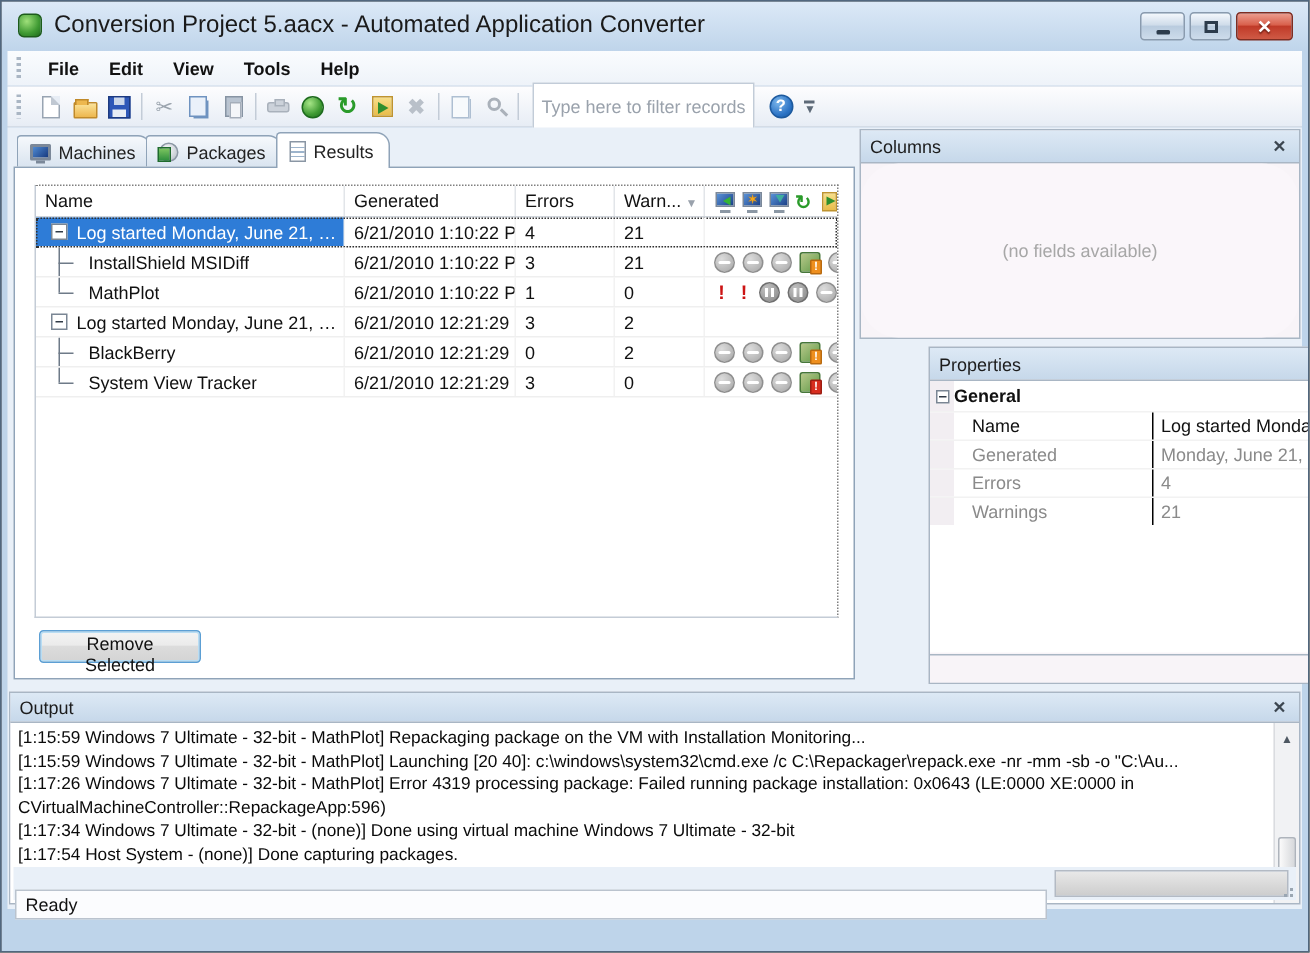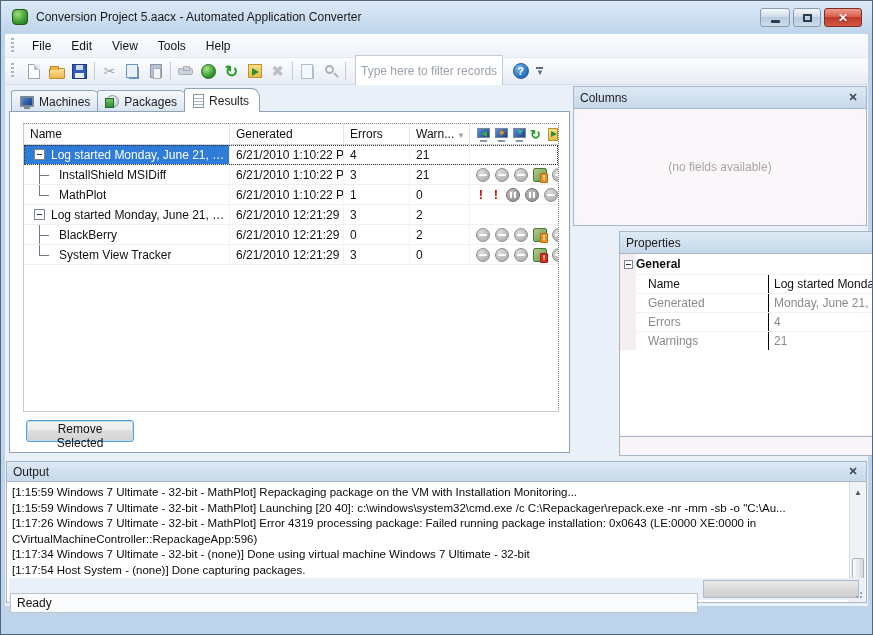--- a/index.html
+++ b/index.html
@@ -3,32 +3,32 @@
 <meta charset="utf-8">
 <style>
   html,body{margin:0;padding:0;background:#666;}
   *{box-sizing:border-box;font-family:"Liberation Sans",sans-serif;}
   .window{position:relative;width:873px;height:635px;border:1px solid #51677e;
     background:linear-gradient(#dce9f7,#bed4ea 34px,#bed4ea);overflow:hidden;}
   
   .titlebar{position:absolute;left:0;top:0;right:0;height:32px;display:flex;align-items:center;}
   .app-icon{width:16px;height:16px;margin:0 8px 0 11px;border-radius:4px;
     background:radial-gradient(circle at 35% 30%,#9fe07a,#3f9a33 60%,#1f6b1d);border:1px solid #1d5c1b;}
-  .title{font-size:12px;color:#1a1a1a;}
+  .title{font-size:16px;color:#1a1a1a;}
   .winbtns{position:absolute;right:10px;top:7px;display:flex;gap:3px;}
   .wbtn{height:19px;border:1px solid #8a9bae;border-radius:3px;display:flex;align-items:center;justify-content:center;
     background:linear-gradient(#f4f8fc,#cfdcea 45%,#b9cbde 50%,#cddceb);}
   .wbtn.min{width:30px}.wbtn.max{width:28px}
   .wbtn.close{width:38px;background:linear-gradient(#eb9d8f,#d9604c 45%,#c03a28 50%,#cf5a45);border-color:#7e2d22;}
   .glyph-min{width:9px;height:3px;background:#2d3c4c;margin-top:7px;border-radius:1px;}
   .glyph-max{width:9px;height:8px;border:2px solid #2d3c4c;background:#fff0;}
   .glyph-close{color:#fff;font-weight:bold;font-size:12px;text-shadow:0 1px 1px #7a2418;}
   
   .menubar{position:absolute;left:4px;top:33px;right:4px;height:24px;background:linear-gradient(#fafcfe,#eef3f9);
-    display:flex;align-items:center;border-bottom:1px solid #e2e8f0;}
+    display:flex;align-items:center;border-bottom:1px solid #e2e8f0;font-weight:bold;}
   .grip{width:5px;height:16px;margin:0 8px 0 6px;
     background:repeating-linear-gradient(#aab6c4 0 2px,#fff0 2px 4px);width:3px;}
   .menu-item{font-size:12px;color:#111;padding:3px 10px;}
   
   .toolbar{position:absolute;left:4px;top:57px;right:4px;height:27px;background:linear-gradient(#fdfdfe,#e7edf5);
     display:flex;align-items:center;border-bottom:1px solid #d4dce6;}
   .tbtn{width:23px;height:23px;display:flex;align-items:center;justify-content:center;}
   .tsep{width:1px;height:18px;background:#c3ccd7;margin:0 3px;}
   .i-newdoc{width:12px;height:15px;background:#fff;border:1px solid #98a4b2;position:relative;}
   .i-newdoc::after{content:'';position:absolute;right:-1px;top:-1px;border:3px solid;border-color:#e7edf5 #e7edf5 #c0c8d2 #c0c8d2;}

